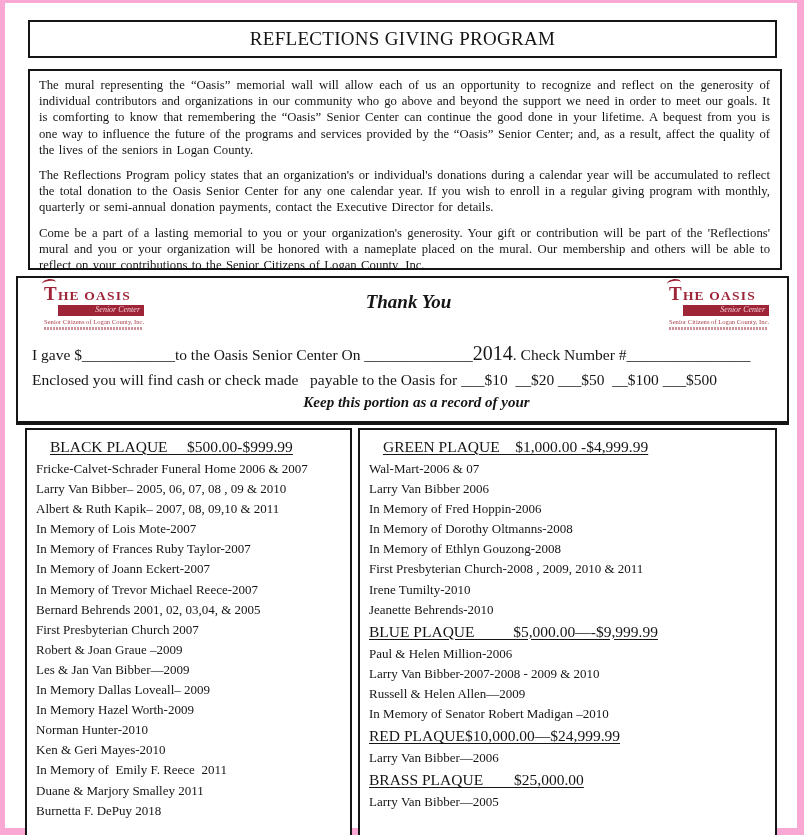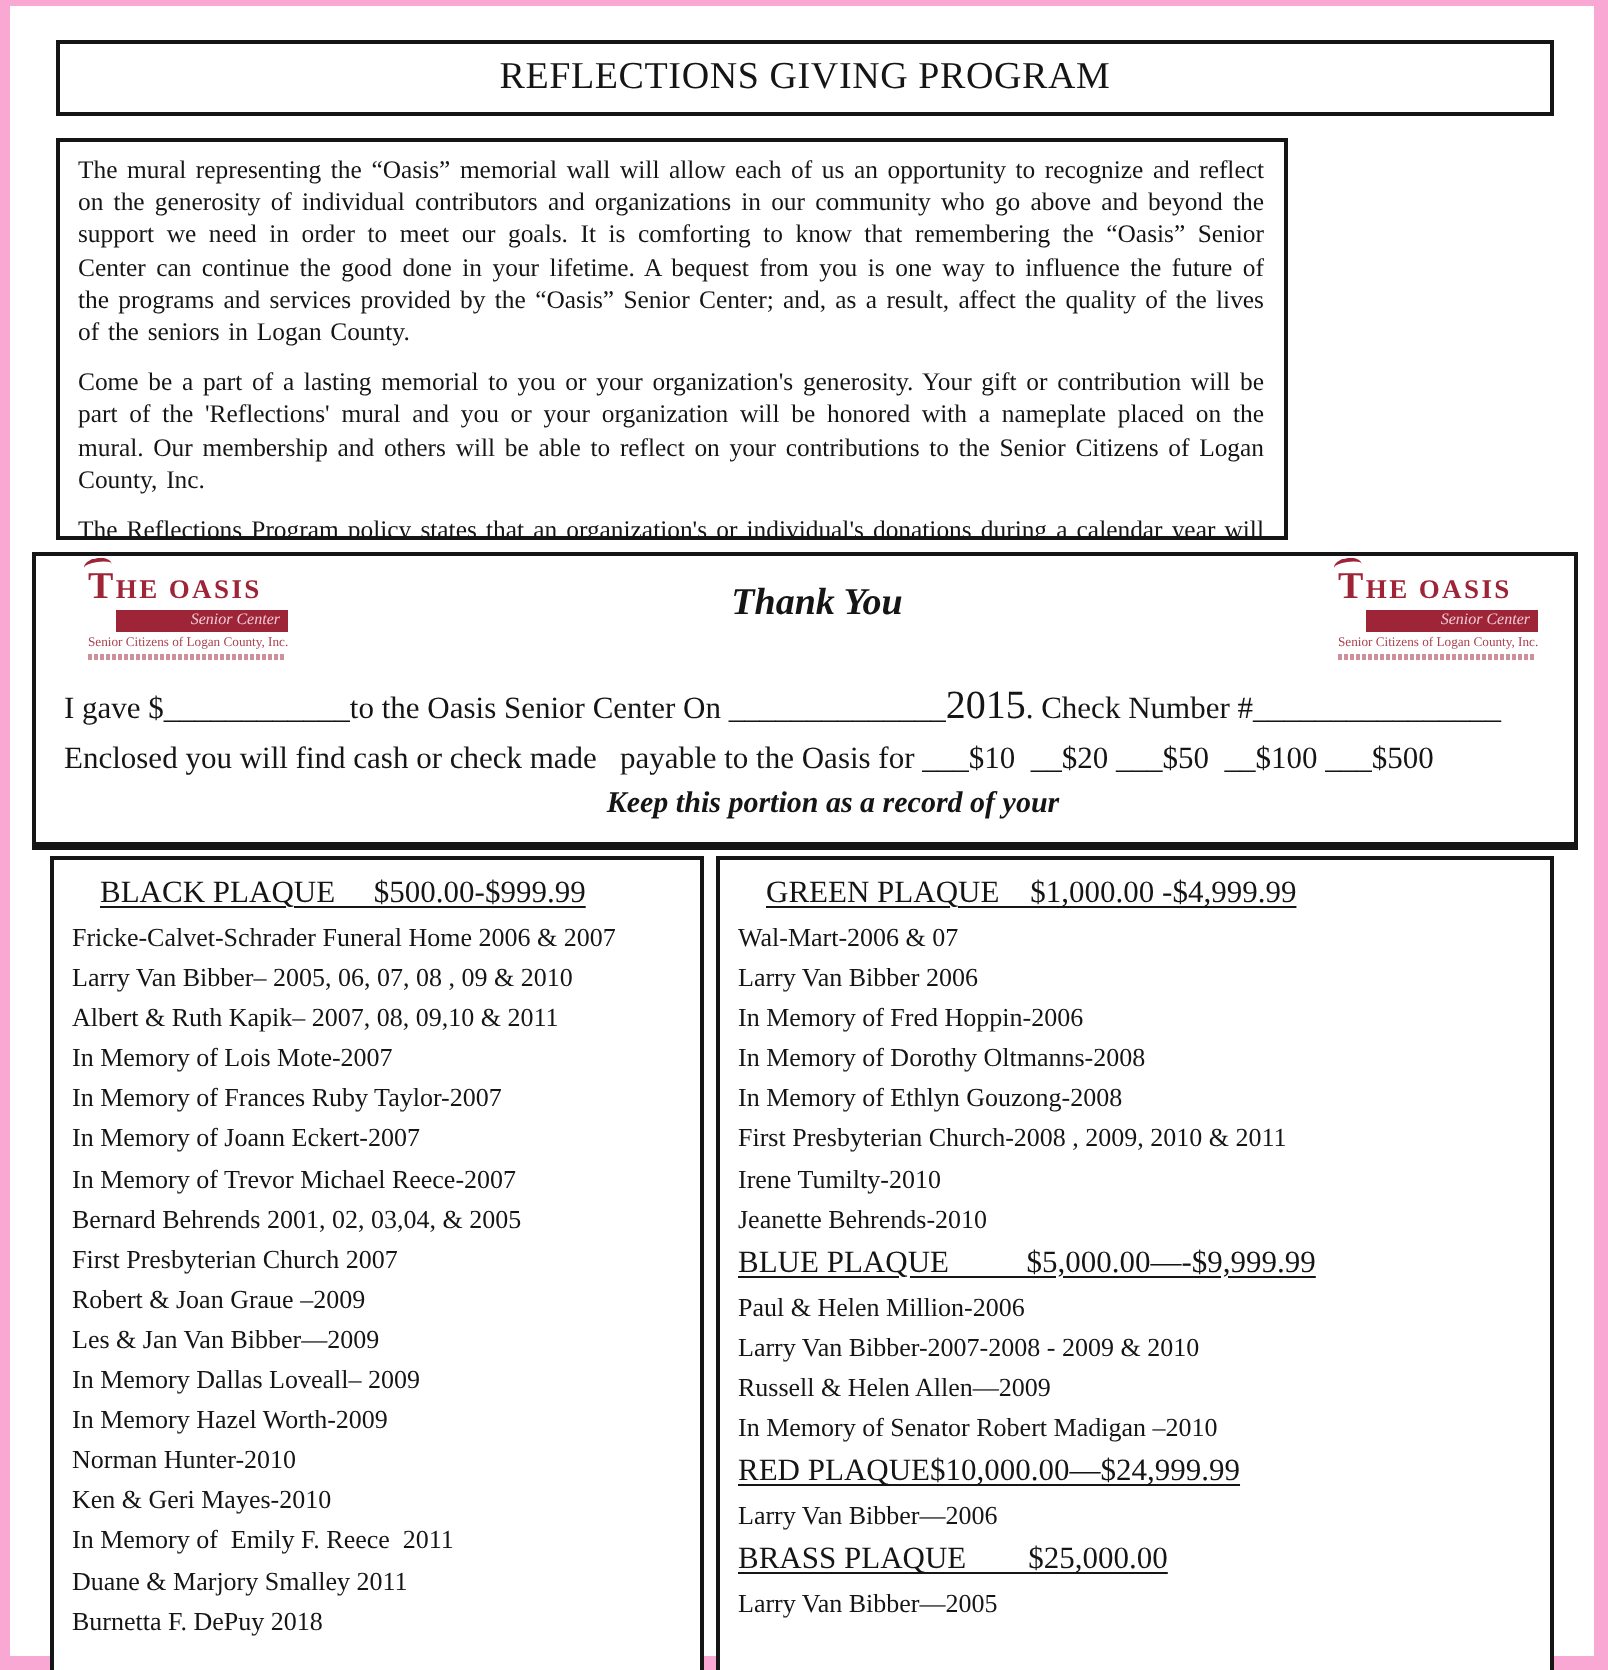--- a/index.html
+++ b/index.html
@@ -5,21 +5,21 @@
   * { box-sizing: border-box; margin: 0; padding: 0; }
   html,body { width:804px; height:835px; }
   body { background:#000; font-family:"Liberation Serif", serif; color:#151515; }
   .frame { position:relative; width:804px; height:835px; background:#f9a8d4; }
   .page { position:absolute; left:5px; top:3px; width:792px; height:825px; background:#fff; }
 
   .title-box{ position:absolute; left:23px; top:17px; width:749px; height:38px;
     border:2px solid #151515; display:flex; align-items:center; justify-content:center;
     font-size:19px; letter-spacing:.3px; }
 
-  .intro-box{ position:absolute; left:23px; top:66px; width:616px; height:201px;
+  .intro-box{ position:absolute; left:23px; top:66px; width:754px; height:201px;
     border:2px solid #151515; padding:6px 10px 4px 9px; overflow:hidden; }
   .intro-p{ font-size:12.7px; line-height:16.2px; text-align:justify; word-spacing:1.2px;
     margin-bottom:9px; }
   .intro-p:last-child{ margin-bottom:0; }
 
   .receipt-box{ position:absolute; left:11px; top:273px; width:773px; height:149px;
     border:2px solid #151515; border-bottom-width:4px; overflow:hidden; }
   .receipt-header{ display:flex; align-items:flex-start; padding:5px 14px 0 26px; height:60px; }
   .thankyou{ flex:1; text-align:center; font-size:19px; font-weight:bold; font-style:italic;
     padding-top:8px; }
@@ -56,41 +56,41 @@
 <div class="frame">
   <div class="page">
 
     <div class="title-box">
       <span>REFLECTIONS GIVING PROGRAM</span>
     </div>
 
     <div class="intro-box">
 
     <p class="intro-p">The mural representing the “Oasis” memorial wall will allow each of us an opportunity to recognize and reflect on the generosity of individual contributors and organizations in our community who go above and beyond the support we need in order to meet our goals.  It is comforting to know that  remembering the “Oasis” Senior Center can continue the good done in your   lifetime.  A   bequest from you is one way to influence the future of the programs and services provided by the “Oasis” Senior  Center; and, as a result, affect the quality of the lives of the seniors in Logan County.</p>
+        <p class="intro-p">The Reflections Program policy states that an organization's or individual's donations during a calendar year will be accumulated to reflect the total donation to the Oasis Senior Center for any one calendar year. If you wish to enroll in a regular giving program with monthly, quarterly or semi-annual donation payments, contact the Executive Director for details.</p>
         <p class="intro-p">Come be a part of a lasting memorial to you or your organization's generosity.  Your gift or contribution will be part of the 'Reflections' mural and you or your organization will be honored with a nameplate placed on the mural.  Our membership and   others will be able to reflect on your contributions to the Senior Citizens of Logan County, Inc.</p>
-        <p class="intro-p">The Reflections Program policy states that an organization's or individual's donations during a calendar year will be accumulated to reflect the total donation to the Oasis Senior Center for any one calendar year. If you wish to enroll in a regular giving program with monthly, quarterly or semi-annual donation payments, contact the Executive Director for details.</p>
       </div>
 
     <div class="receipt-box">
       <div class="receipt-header">
         <div class="logo">
           <div class="logo-title">The Oasis</div>
           <div class="logo-banner">Senior Center</div>
           <div class="logo-org">Senior Citizens of Logan County, Inc.</div>
           <div class="logo-tagline"></div>
         </div>
         <div class="thankyou">Thank You</div>
         <div class="logo">
           <div class="logo-title">The Oasis</div>
           <div class="logo-banner">Senior Center</div>
           <div class="logo-org">Senior Citizens of Logan County, Inc.</div>
           <div class="logo-tagline"></div>
         </div>
       </div>
-      <div class="form-line1"><span>I gave $____________</span><span>to the Oasis Senior Center On ______________</span><span class="year">2015</span><span>. Check Number #________________</span></div>
+      <div class="form-line1"><span>I gave $____________</span><span>to the Oasis Senior Center On ______________</span><span class="year">2014</span><span>. Check Number #________________</span></div>
       <div class="form-line2">Enclosed you will find cash or check made   payable to the Oasis for ___$10  __$20 ___$50  __$100 ___$500</div>
       <div class="keep-line">Keep this portion as a record of your</div>
     </div>
 
     <div class="col col-left">
 
     <div class="row header indent">BLACK PLAQUE     $500.00-$999.99</div>
         <div class="row item">Fricke-Calvet-Schrader Funeral Home 2006 &amp; 2007</div>
         <div class="row item">Larry Van Bibber– 2005, 06, 07, 08 , 09 &amp; 2010</div>
         <div class="row item">Albert &amp; Ruth Kapik– 2007, 08, 09,10 &amp; 2011</div>

